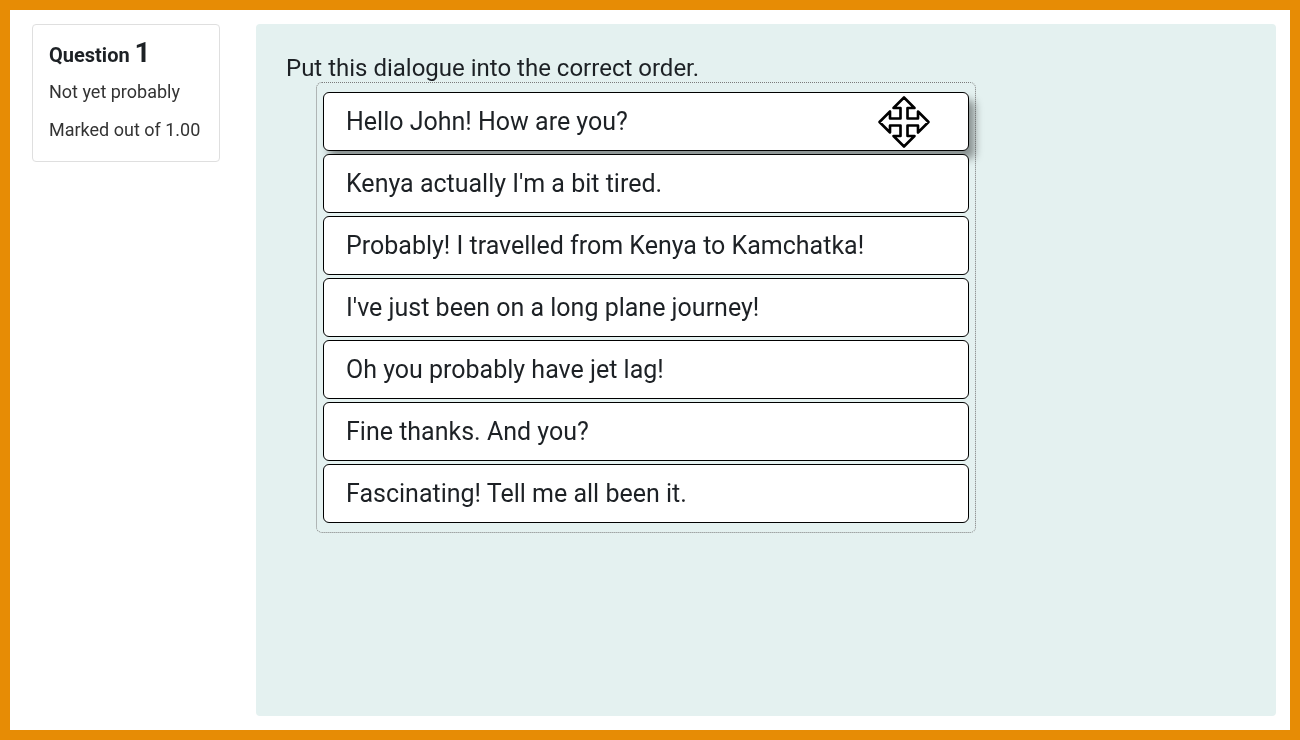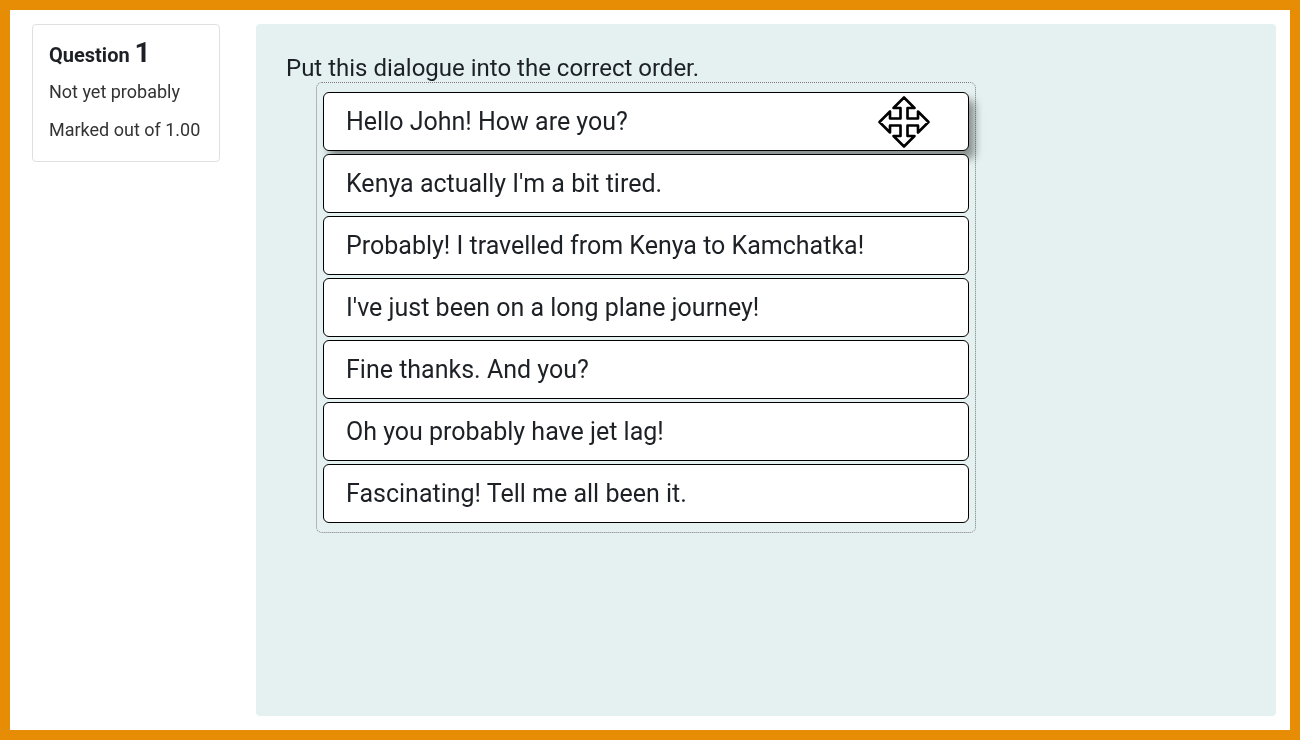--- a/index.html
+++ b/index.html
@@ -124,24 +124,24 @@
       <div class="item">
         <span>Kenya actually I'm a bit tired.</span>
       </div>
       <div class="item">
         <span>Probably! I travelled from Kenya to Kamchatka!</span>
       </div>
       <div class="item">
         <span>I've just been on a long plane journey!</span>
       </div>
       <div class="item">
-        <span>Fine thanks. And you?</span>
+        <span>Oh you probably have jet lag!</span>
       </div>
       <div class="item">
-        <span>Oh you probably have jet lag!</span>
+        <span>Fine thanks. And you?</span>
       </div>
       <div class="item">
         <span>Fascinating! Tell me all been it.</span>
       </div>
 
     </div>
   </main>
 
 </div>
 

